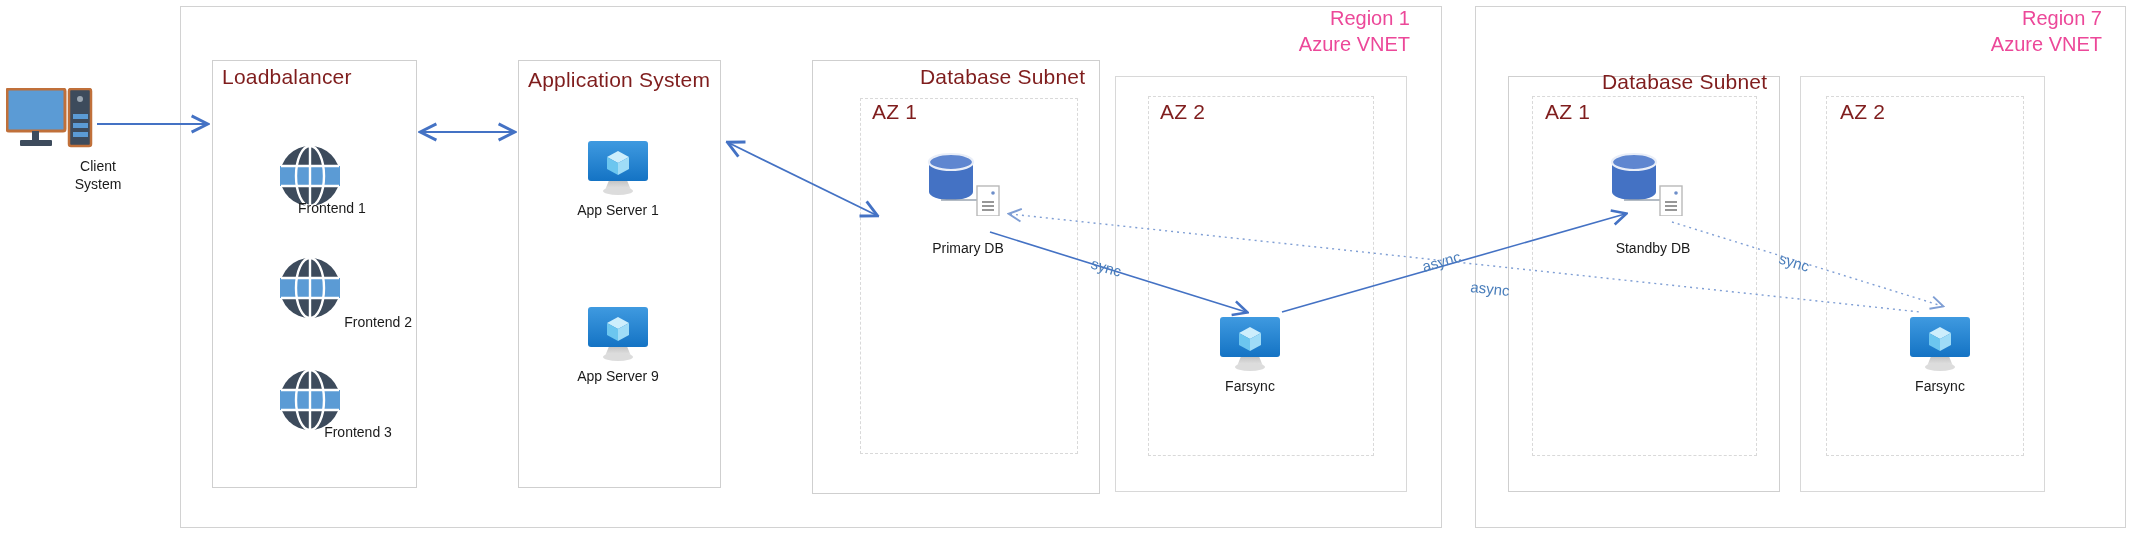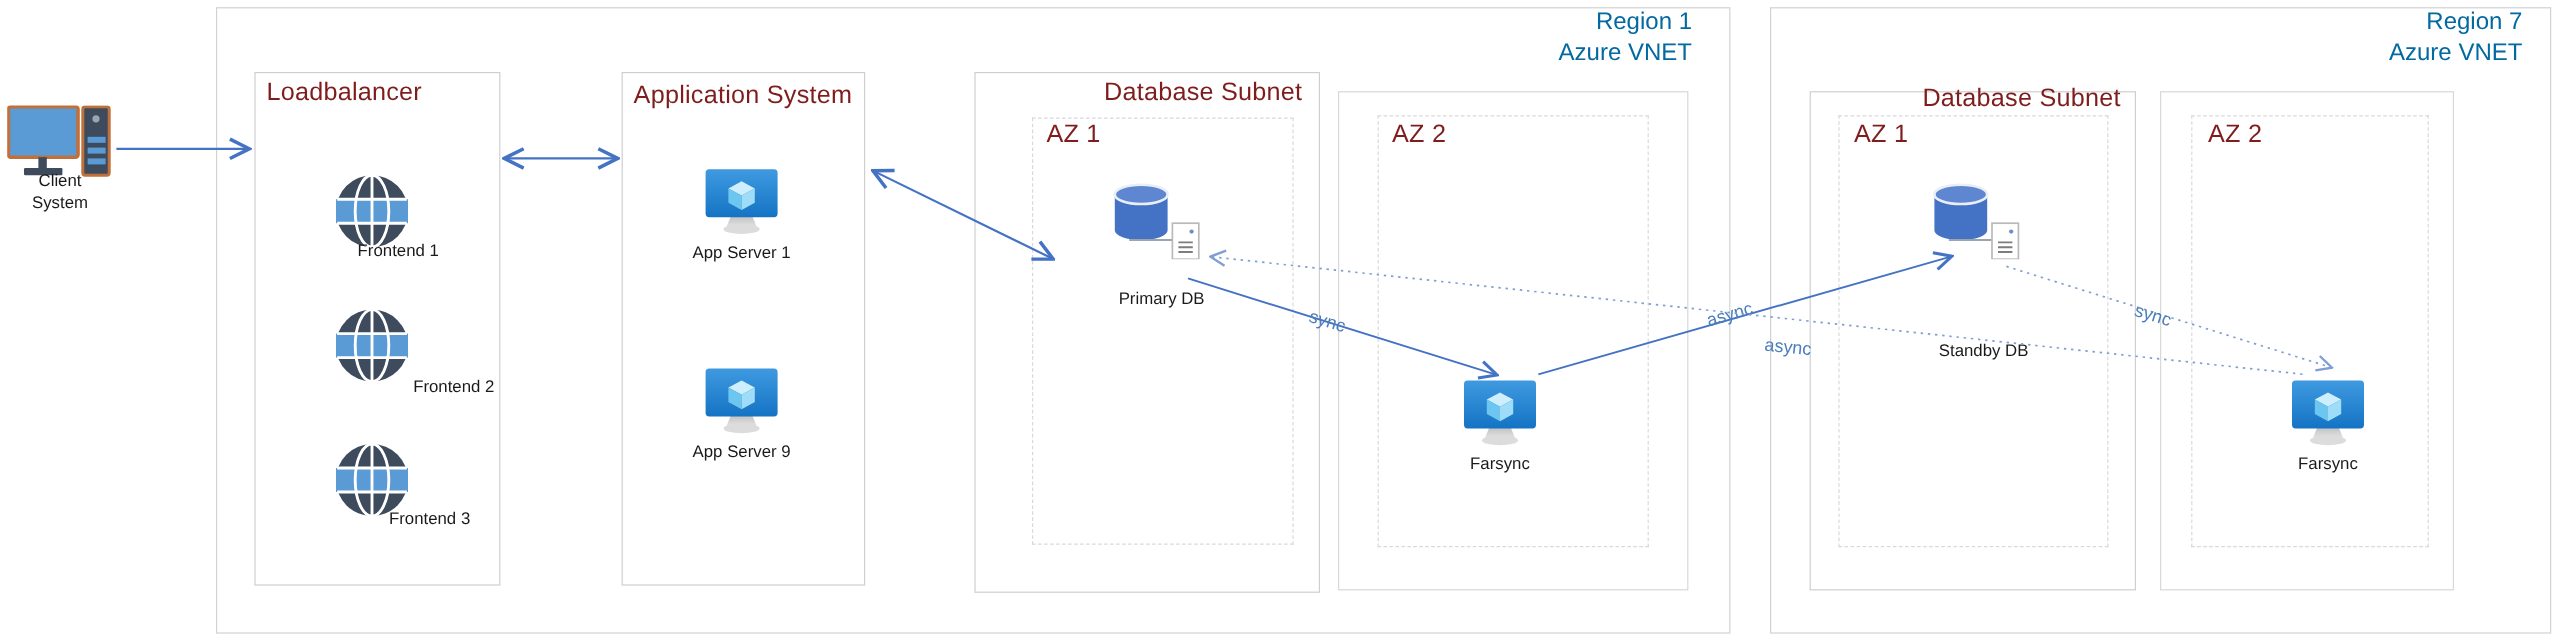--- a/index.html
+++ b/index.html
@@ -14,21 +14,21 @@
   .box{position:absolute;box-sizing:border-box;background:transparent;}
   .b-solid{border:1px solid #d2d2d2;}
   .b-solid2{border:1px solid #cfcfcf;}
   .b-dash{border:1px dashed #d9d9d9;}
 
   .lbl-blue{
     position:absolute;color:#7f1d1d;font-size:21px;font-weight:400;
     letter-spacing:.2px;white-space:nowrap;line-height:1.18;
   }
   .lbl-region{
-    position:absolute;color:#0369a1;font-size:20px;line-height:1.28;
+    position:absolute;color:#ec4899;font-size:20px;line-height:1.28;
     text-align:right;white-space:pre-line;
   }
   .lbl-dark{
     position:absolute;color:#1a1a1a;font-size:14px;white-space:nowrap;
     text-align:center;line-height:1.25;
   }
 
   
   .wires{position:absolute;left:0;top:0;width:2132px;height:537px;overflow:visible;pointer-events:none;}
   .wire-txt{fill:#4a7ebb;font-family:"Liberation Sans","DejaVu Sans",sans-serif;font-size:15px;}
@@ -48,21 +48,21 @@
       <rect x="6" y="6" width="48" height="32" fill="#5b9bd5"></rect>
       <rect x="26" y="43" width="7" height="10" fill="#3d4b5c"></rect>
       <rect x="14" y="52" width="32" height="6" rx="1" fill="#3d4b5c"></rect>
       <rect x="63" y="1" width="22" height="57" rx="2" fill="#3d4b5c" stroke="#c0703a" stroke-width="2.5"></rect>
       <circle cx="74" cy="11" r="3" fill="#9aa5b1"></circle>
       <rect x="67" y="26" width="15" height="5" fill="#5b9bd5"></rect>
       <rect x="67" y="35" width="15" height="5" fill="#5b9bd5"></rect>
       <rect x="67" y="44" width="15" height="5" fill="#5b9bd5"></rect>
     </svg>
   </div>
-  <div class="lbl-dark" style="left:0px;top:142px;width:100px;white-space:pre-line;">Client
+  <div class="lbl-dark" style="left:0px;top:158px;width:100px;white-space:pre-line;padding-left:48px;">Client
 System</div>
 
   <div class="box b-solid" style="left:180px;top:6px;width:1262px;height:522px;"></div>
   <div class="lbl-region" style="left:1170px;top:6px;width:240px;">Region 1
 Azure VNET</div>
 
   <div class="box b-solid2" style="left:212px;top:60px;width:205px;height:428px;"></div>
   <div class="lbl-blue" style="left:222px;top:65px;">Loadbalancer</div>
 
   <div class="ico" style="left:278px;top:144px;">
@@ -213,21 +213,21 @@
       <line x1="16" y1="48" x2="52" y2="48" stroke="#9aa5b1" stroke-width="1.6"></line>
       <rect x="52" y="34" width="22" height="30" fill="#ffffff" stroke="#b9b9b9" stroke-width="1.4"></rect>
       <circle cx="68" cy="41" r="1.8" fill="#6d8ec9"></circle>
       <g stroke="#7d7d7d" stroke-width="1.6">
         <line x1="57" y1="50" x2="69" y2="50"></line>
         <line x1="57" y1="54" x2="69" y2="54"></line>
         <line x1="57" y1="58" x2="69" y2="58"></line>
       </g>
     </svg>
   </div>
-  <div class="lbl-dark" style="left:1588px;top:240px;width:130px;margin-top:44px;">Standby DB</div>
+  <div class="lbl-dark" style="left:1588px;top:240px;width:130px;">Standby DB</div>
 
   <div class="box b-dash" style="left:1800px;top:76px;width:245px;height:416px;border:1px solid #d8d8d8;"></div>
   <div class="lbl-blue" style="left:1840px;top:100px;">AZ 2</div>
   <div class="box b-dash" style="left:1826px;top:96px;width:198px;height:360px;"></div>
 
   <div class="ico" style="left:1908px;top:316px;">
     <svg width="64" height="58" viewBox="0 0 64 58">
       <path d="M24 38 h16 l5 12 h-26 z" fill="url(#st1)"></path>
       <ellipse cx="32" cy="51" rx="15" ry="4" fill="#dcdcdc"></ellipse>
       <rect x="2" y="1" width="60" height="40" rx="3" fill="url(#mon1)"></rect>

